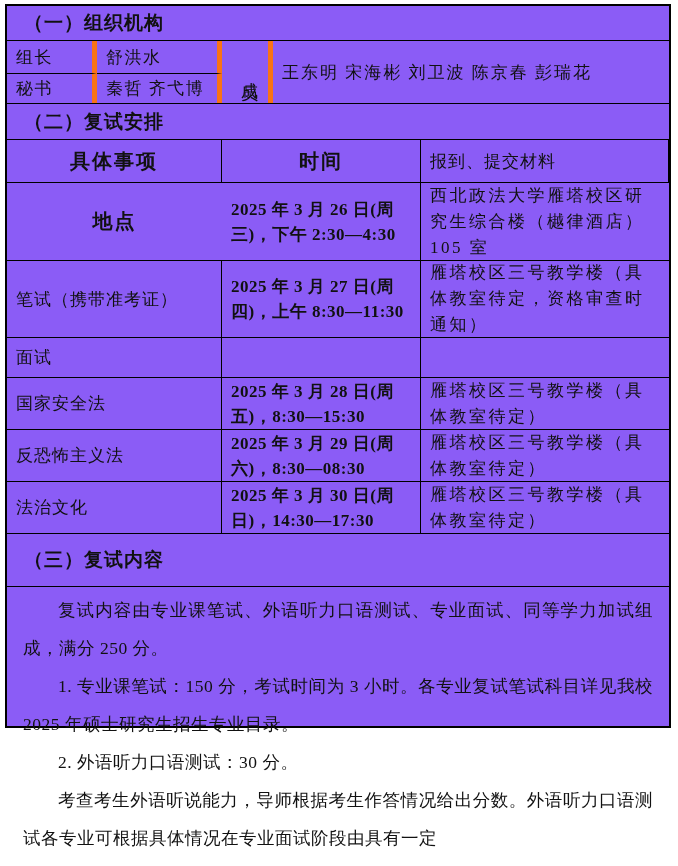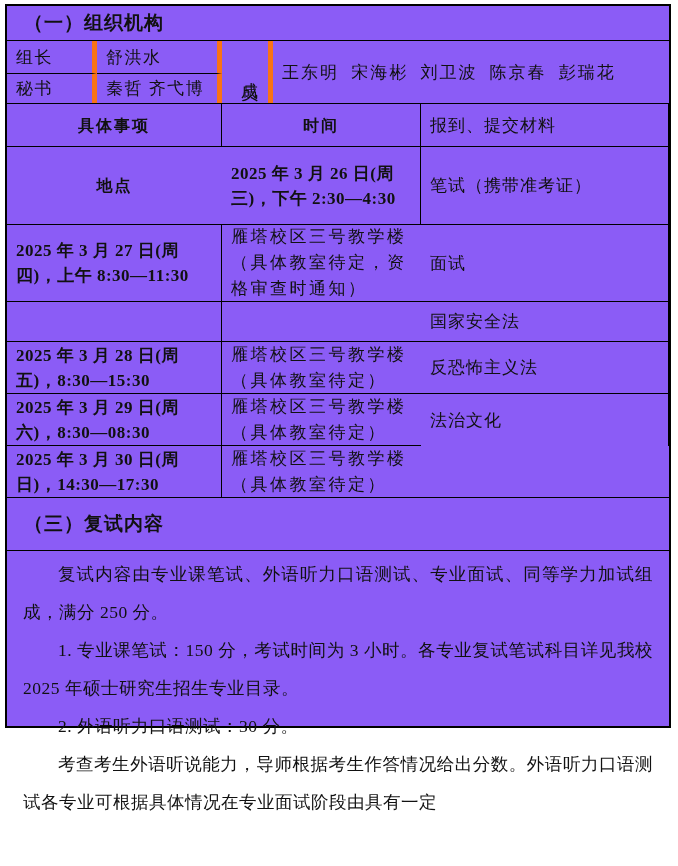--- a/index.html
+++ b/index.html
@@ -75,21 +75,21 @@
     line-height: 25px;
     letter-spacing: 1px;
     overflow: hidden;
   }
   .sch-grid .br { border-right: 1px solid #000; }
   .sch-grid .bb { border-bottom: 1px solid #000; }
   .sch-grid .head {
     justify-content: center;
     font-family: "Liberation Sans", "DejaVu Sans", sans-serif;
     font-weight: bold;
-    font-size: 16px;
+    font-size: 20px;
     letter-spacing: 2px;
     padding-left: 6px;
   }
   .sch-grid .loc { letter-spacing: 2.5px; line-height: 26px; }
   .sch-grid .time { letter-spacing: 0.5px; font-weight: bold; }
 
   
   .content {
     height: 278px;
     padding: 4px 16px 0 16px;
@@ -112,34 +112,38 @@
   <div class="sec-heading">
     <span>（一）组织机构</span>
   </div>
 
   <div class="org-grid">
     <div class="c br bb">组长</div>
     <div class="c br bb">舒洪水</div>
     <div class="c br span2" style="grid-column:3;">
       <span class="vertical-label">成员</span>
     </div>
-    <div class="c span2 members-cell" style="grid-column:4;font-family:Liberation Mono, monospace;">王东明 宋海彬 刘卫波 陈京春 彭瑞花</div>
+    <div class="c span2 members-cell" style="grid-column:4;">王东明 宋海彬 刘卫波 陈京春 彭瑞花</div>
     <div class="c br" style="grid-row:2; grid-column:1;">秘书</div>
     <div class="c br" style="grid-row:2; grid-column:2;">秦哲 齐弋博</div>
   </div>
 
+  <div class="sec-heading mid">
+    <span>（二）复试安排</span>
+  </div>
 
   <div class="sch-grid">
 
     <div class="cell head br bb">具体事项</div>
     <div class="cell head br bb">时间</div>
     <div class="cell br bb">报到、提交材料</div>
 
     <div class="cell head bb">地点</div>
     <div class="cell time br bb">2025 年 3 月 26 日(周三)，下午 2:30—4:30</div>
+    <div class="cell loc bb">西北政法大学雁塔校区研究生综合楼（樾律酒店）105 室</div>
 
     <div class="cell br bb">笔试（携带准考证）</div>
     <div class="cell time br bb">2025 年 3 月 27 日(周四)，上午 8:30—11:30</div>
     <div class="cell loc bb">雁塔校区三号教学楼（具体教室待定，资格审查时通知）</div>
 
     <div class="cell br bb">面试</div>
     <div class="cell time br bb"></div>
     <div class="cell loc bb"></div>
 
     <div class="cell br bb">国家安全法</div>

